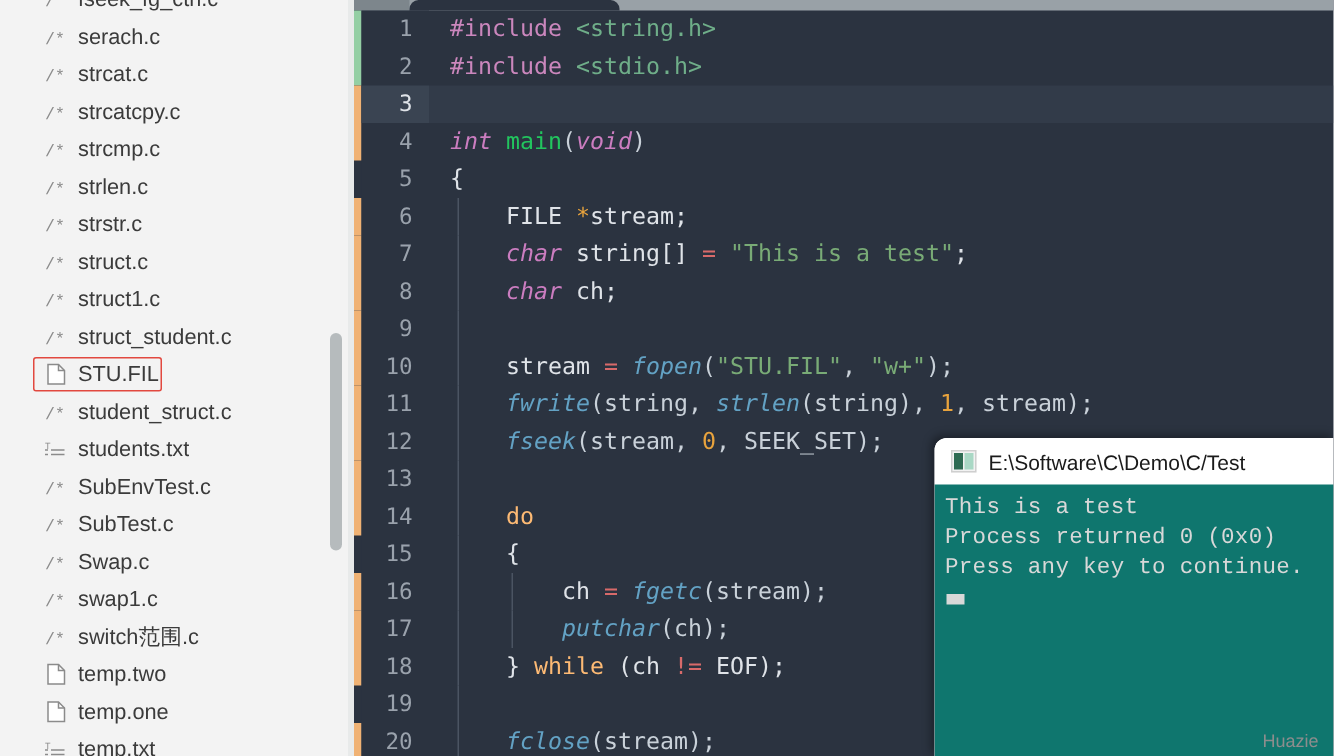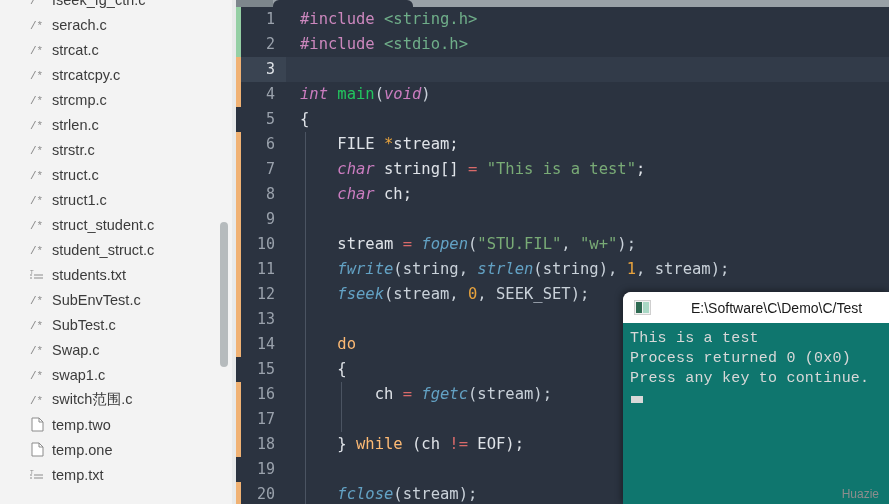--- a/index.html
+++ b/index.html
@@ -187,21 +187,20 @@
     width: 6px; height: 11px; background: #2e6b53;
   }
   #console-title .cicon::after {
     content: ""; position: absolute; left: 8px; top: 1px;
     width: 6px; height: 11px; background: #a9d8c5;
   }
   #console-title .ctitle {
     font-size: 14px; color: #1a1a1a;
     font-family: "Liberation Sans", sans-serif;
     white-space: nowrap;
-    margin-left: 32px;
   }
   #console-body {
     position: absolute; left: 0; top: 31px;
     width: 293px; height: 181px;
     background: #0f766e;
     padding: 6px 0 0 7px;
     font-family: "DejaVu Serif", "Liberation Serif", serif;
   }
   #console-body .cline {
     color: #d8d8d8;
@@ -301,20 +300,30 @@
           </span>
           <span class="lbl">struct1.c</span>
         </div>
         <div class="tree-item">
           <span class="ic">
             <svg width="14" height="14" viewBox="0 0 14 14">
               <text x="0" y="11" font-size="11" font-family="Liberation Mono, monospace" fill="#8b8b8b">/*</text>
             </svg>
           </span>
           <span class="lbl">struct_student.c</span>
+        </div>
+        <div class="tree-item selected">
+          <span class="ic">
+            <svg width="13" height="15" viewBox="0 0 13 15">
+              <path d="M1 1h7l4 4v9H1z" fill="#fff" stroke="#8b8b8b" stroke-width="1"></path>
+              <path d="M8 1v4h4" fill="none" stroke="#8b8b8b" stroke-width="1"></path>
+            </svg>
+          </span>
+          <span class="lbl">STU.FIL</span>
+          <div class="sel-box"></div>
         </div>
         <div class="tree-item">
           <span class="ic">
             <svg width="14" height="14" viewBox="0 0 14 14">
               <text x="0" y="11" font-size="11" font-family="Liberation Mono, monospace" fill="#8b8b8b">/*</text>
             </svg>
           </span>
           <span class="lbl">student_struct.c</span>
         </div>
         <div class="tree-item">
@@ -507,20 +516,21 @@
         <div class="line">
           <div class="guide" style="left: 69px;"></div>
           <div class="guide" style="left: 105px;"></div>
           <span class="lnum">16</span>
           <span class="ctext"><span class="t-plain">        ch </span><span class="t-op">= </span><span class="t-fn">fgetc</span><span class="t-punc">(stream);</span></span>
         </div>
         <div class="line">
           <div class="guide" style="left: 69px;"></div>
           <div class="guide" style="left: 105px;"></div>
           <span class="lnum">17</span>
+          <span class="ctext"><span class="t-plain">        </span><span class="t-fn">putchar</span><span class="t-punc">(ch);</span></span>
         </div>
         <div class="line">
           <div class="guide" style="left: 69px;"></div>
           <span class="lnum">18</span>
           <span class="ctext"><span class="t-plain">    } </span><span class="t-kw2">while</span><span class="t-plain"> (ch </span><span class="t-op">!=</span><span class="t-plain"> EOF);</span></span>
         </div>
         <div class="line">
           <div class="guide" style="left: 69px;"></div>
           <span class="lnum">19</span>
           <span class="ctext"></span>

